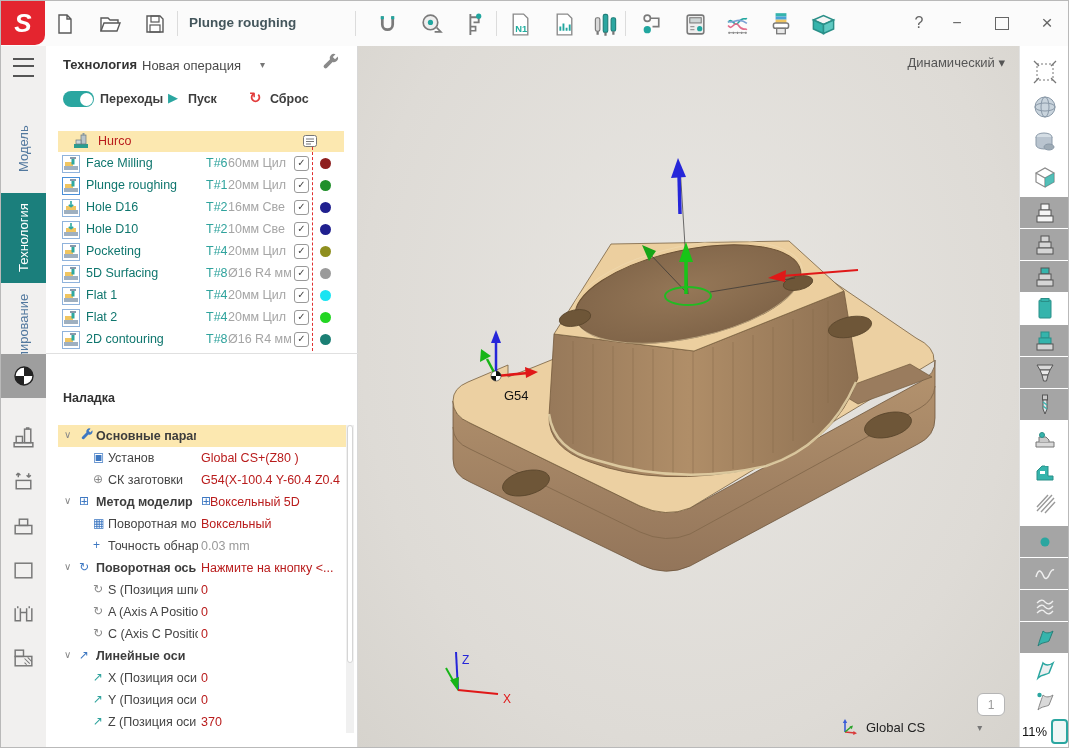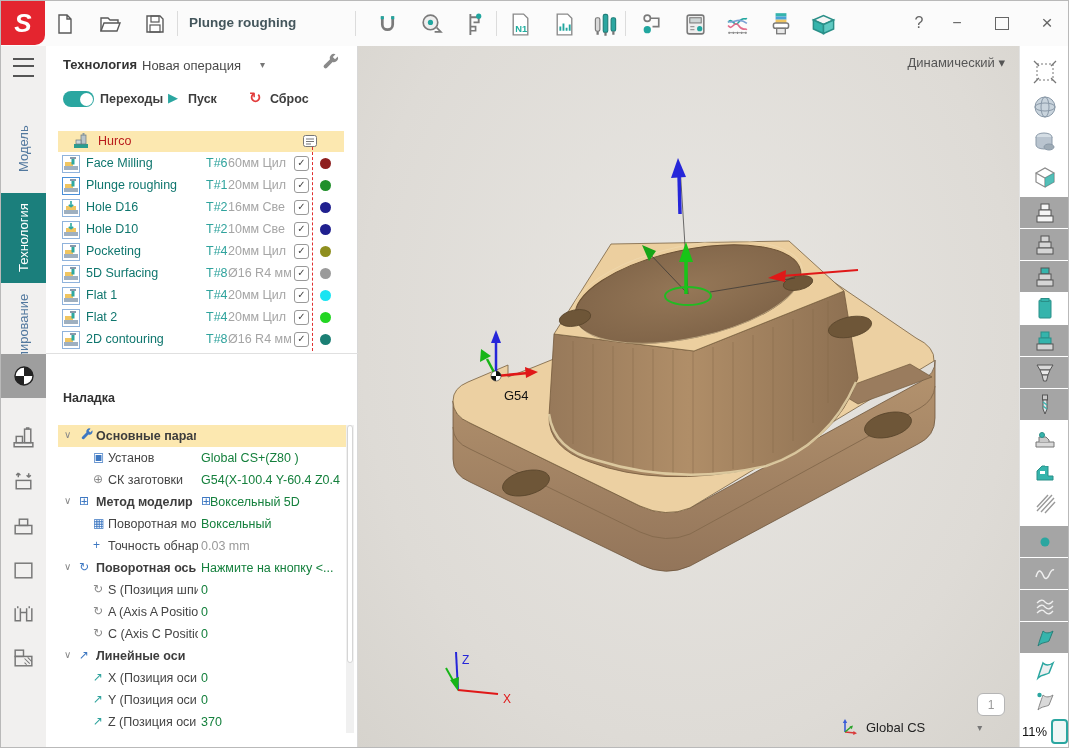--- a/index.html
+++ b/index.html
@@ -59,21 +59,21 @@
   .prow{position:absolute;left:0;width:300px;height:22px}
   .prow.selrow{background:#fce8b0;left:12px;width:288px}
   .prow.selrow .chev{left:6px}.prow.selrow .gpic{left:21px}.prow.selrow .glabel{left:38px}
   .chev{position:absolute;left:18px;top:4px;color:#888;font-size:10px}
   .gpic{position:absolute;left:33px;top:3px;color:#3e78c2;font-size:12px}
   .cpic{position:absolute;left:47px;top:3px;color:#3e78c2;font-size:12px}
   .cpic.gray{color:#8a8a8a}.cpic.teal{color:#2fa39d}
   .glabel{position:absolute;left:50px;top:4px;font-size:12.5px;font-weight:bold;color:#3d3d3d;width:100px;
           white-space:nowrap;overflow:hidden}
   .clabel{position:absolute;left:62px;top:4px;font-size:12.5px;color:#444;width:90px;white-space:nowrap;overflow:hidden}
-  .pvalue{position:absolute;left:155px;top:4px;font-size:12.5px;color:#15803d;width:143px;white-space:nowrap;overflow:hidden}
+  .pvalue{position:absolute;left:155px;top:4px;font-size:12.5px;color:#b91c1c;width:143px;white-space:nowrap;overflow:hidden}
   .pvalue.gray{color:#9a9a9a}
   .pvalic{position:absolute;left:155px;top:3px;color:#3e78c2;font-size:12px}
   .pvaltxt{margin-left:9px}
   .pscroll{position:absolute;left:300px;top:379px;width:8px;height:308px;background:#f0f0f0}
   .pthumb{position:absolute;left:1px;top:0;width:6px;height:238px;background:#fff;border:1px solid #d5d5d5;border-radius:3px;box-sizing:border-box}
   
   .viewport{position:absolute;left:357px;top:45px;width:661px;height:703px;
             background:radial-gradient(ellipse at 50% 40%, #e8e6e2 0%, #dedbd6 70%, #d6d3cd 100%)}
   .viewmode{position:absolute;right:14px;top:9px;font-size:13px;color:#555}
   .csbar{position:absolute;left:482px;top:672px;display:flex;align-items:center}

